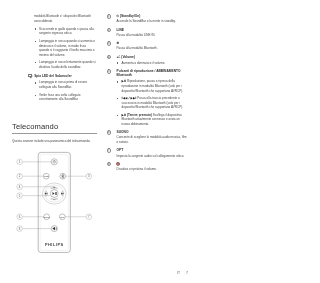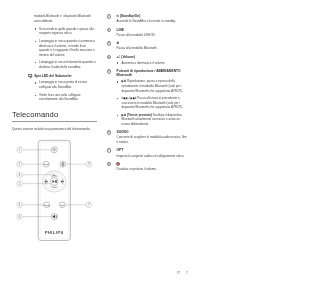--- a/index.html
+++ b/index.html
@@ -96,21 +96,21 @@
   }
   .chk-label {
     font-size: 3.25px;
     font-weight: bold;
     color: #2e2e2e;
     line-height: 1.35;
   }
 
   
   .section-head {
-    margin: 8px 0 0 -22px;
+    margin: 20px 0 0 -22px;
     padding-bottom: 2px;
     border-bottom: 0.6px solid #9a9a9a;
     width: calc(100% + 22px);
   }
   .section-head h2 {
     margin: 0;
     font-size: 7.6px;
     font-weight: normal;
     color: #2b2b2b;
     letter-spacing: 0.1px;

